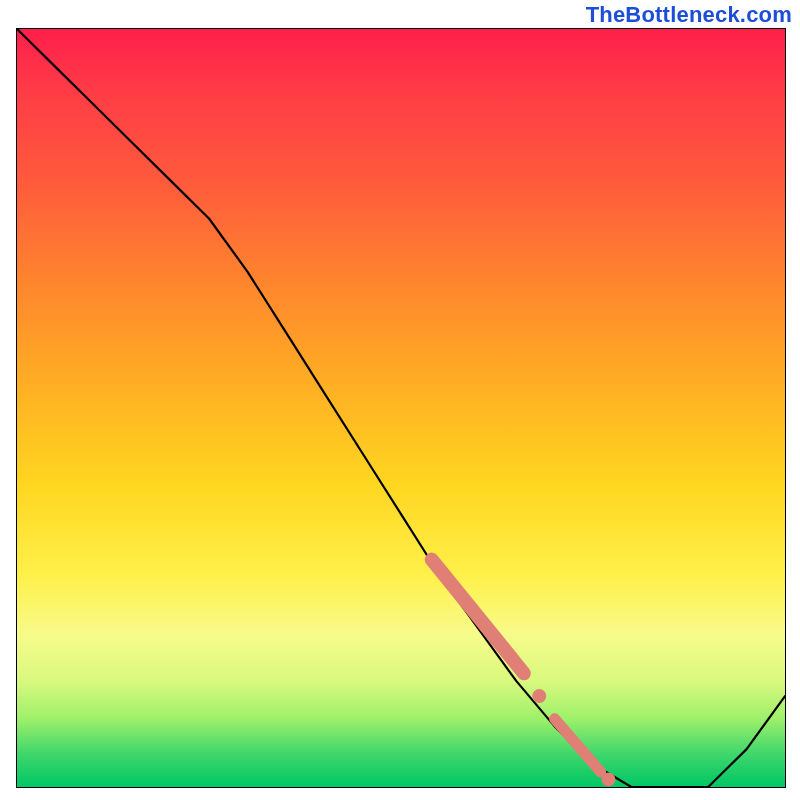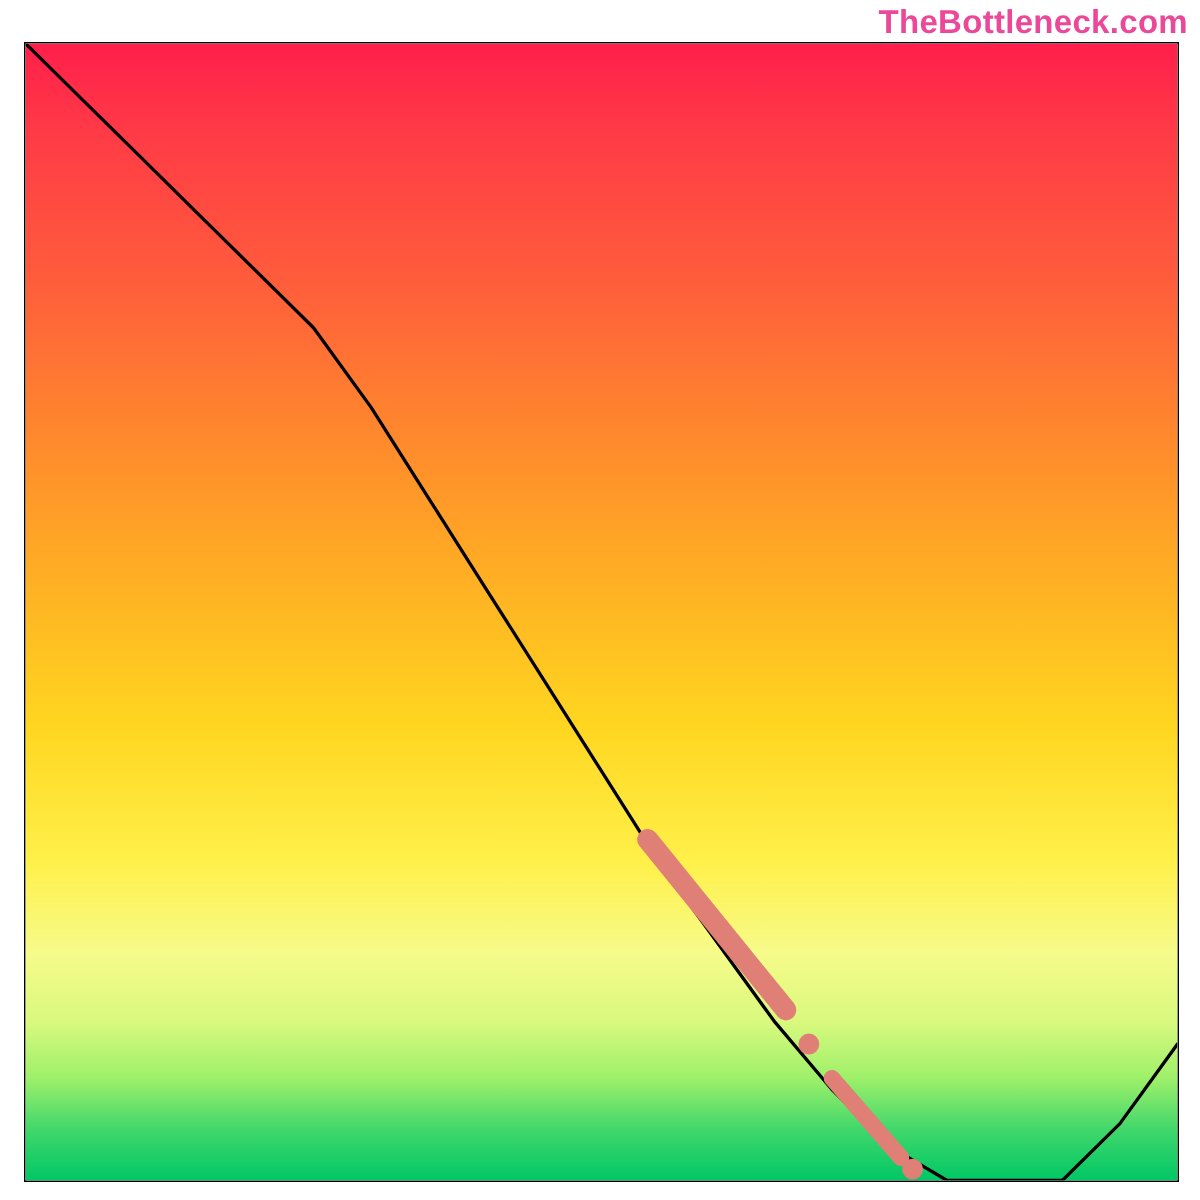--- a/index.html
+++ b/index.html
@@ -13,21 +13,21 @@
   }
   .chart-wrap {
     position: relative;
     width: 800px;
     height: 800px;
   }
   .watermark {
     position: absolute;
     top: 2px;
     right: 8px;
-    color: #ec4899;
+    color: #1d4ed8;
     font-size: 22px;
     font-weight: 600;
     letter-spacing: 0.2px;
     user-select: none;
   }
   .plot-area {
     position: absolute;
     left: 16px;
     top: 28px;
     width: 770px;

